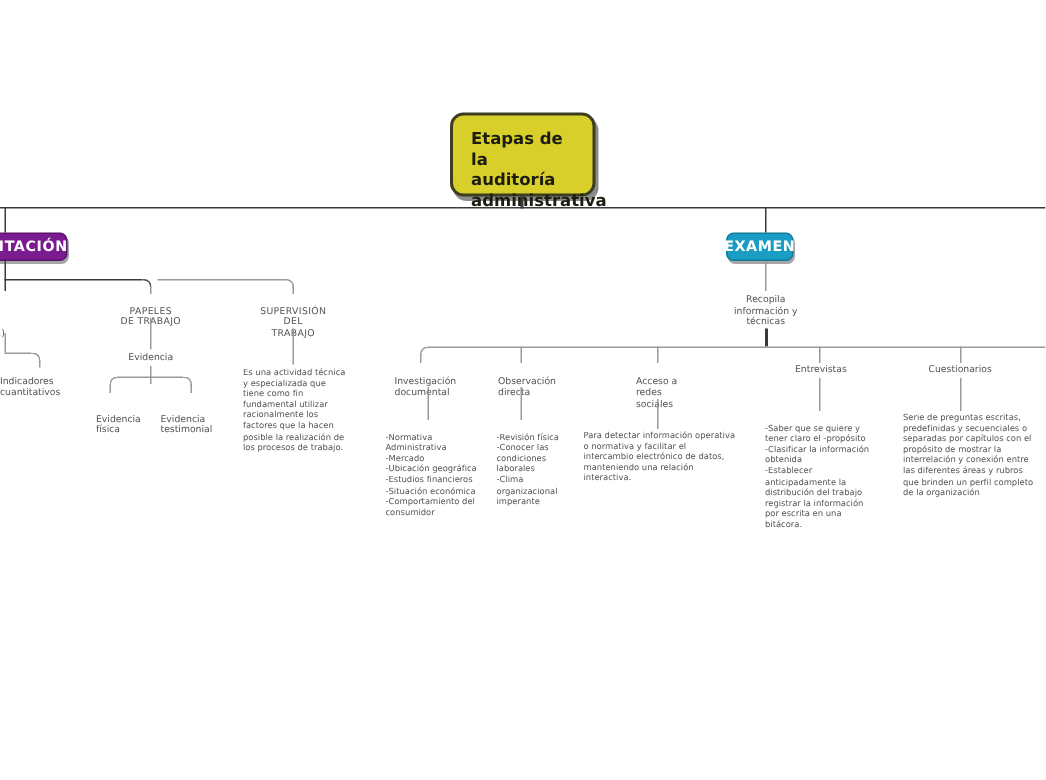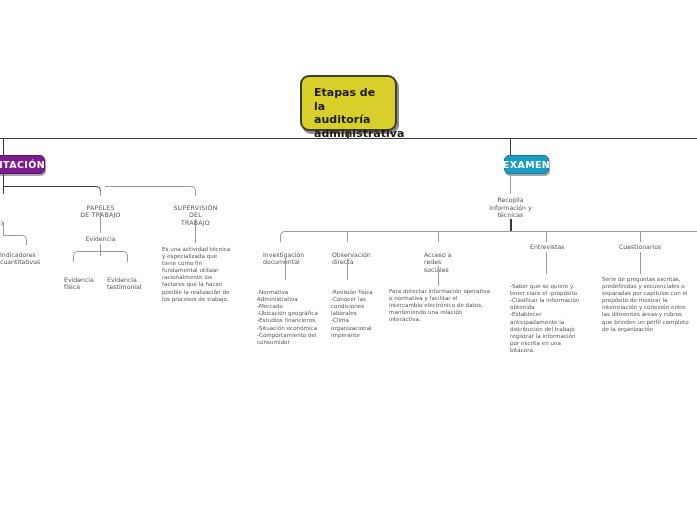--- a/index.html
+++ b/index.html
@@ -147,21 +147,21 @@
   <div class="lbl center caps" style="left:167px;top:196px;width:57px;white-space:pre-line;">
     <span>SUPERVISIÓN
 DEL
 TRABAJO</span>
   </div>
   <div class="ln greyv" style="left:195px;top:219px;height:24px;"></div>
   <div class="body-txt" style="left:162px;top:246px;width:70px;">
     <span>Es una actividad técnica y especializada que tiene como fin fundamental utilizar racionalmente los factores que la hacen posible la realización de los procesos de trabajo.</span>
   </div>
 
-  <div class="badge teal" style="left:504px;top:155px;width:45px;height:19px;">
+  <div class="badge teal" style="left:484px;top:155px;width:45px;height:19px;">
     <span>EXAMEN</span>
   </div>
 
   <div class="ln greyv" style="left:510px;top:174px;height:20px;"></div>
   <div class="lbl center" style="left:484px;top:196px;width:53px;">
     <span>Recopila información y técnicas</span>
   </div>
 
   <div class="ln v thick" style="left:510px;top:219px;height:12px;background:#3a3a3a;"></div>
 

